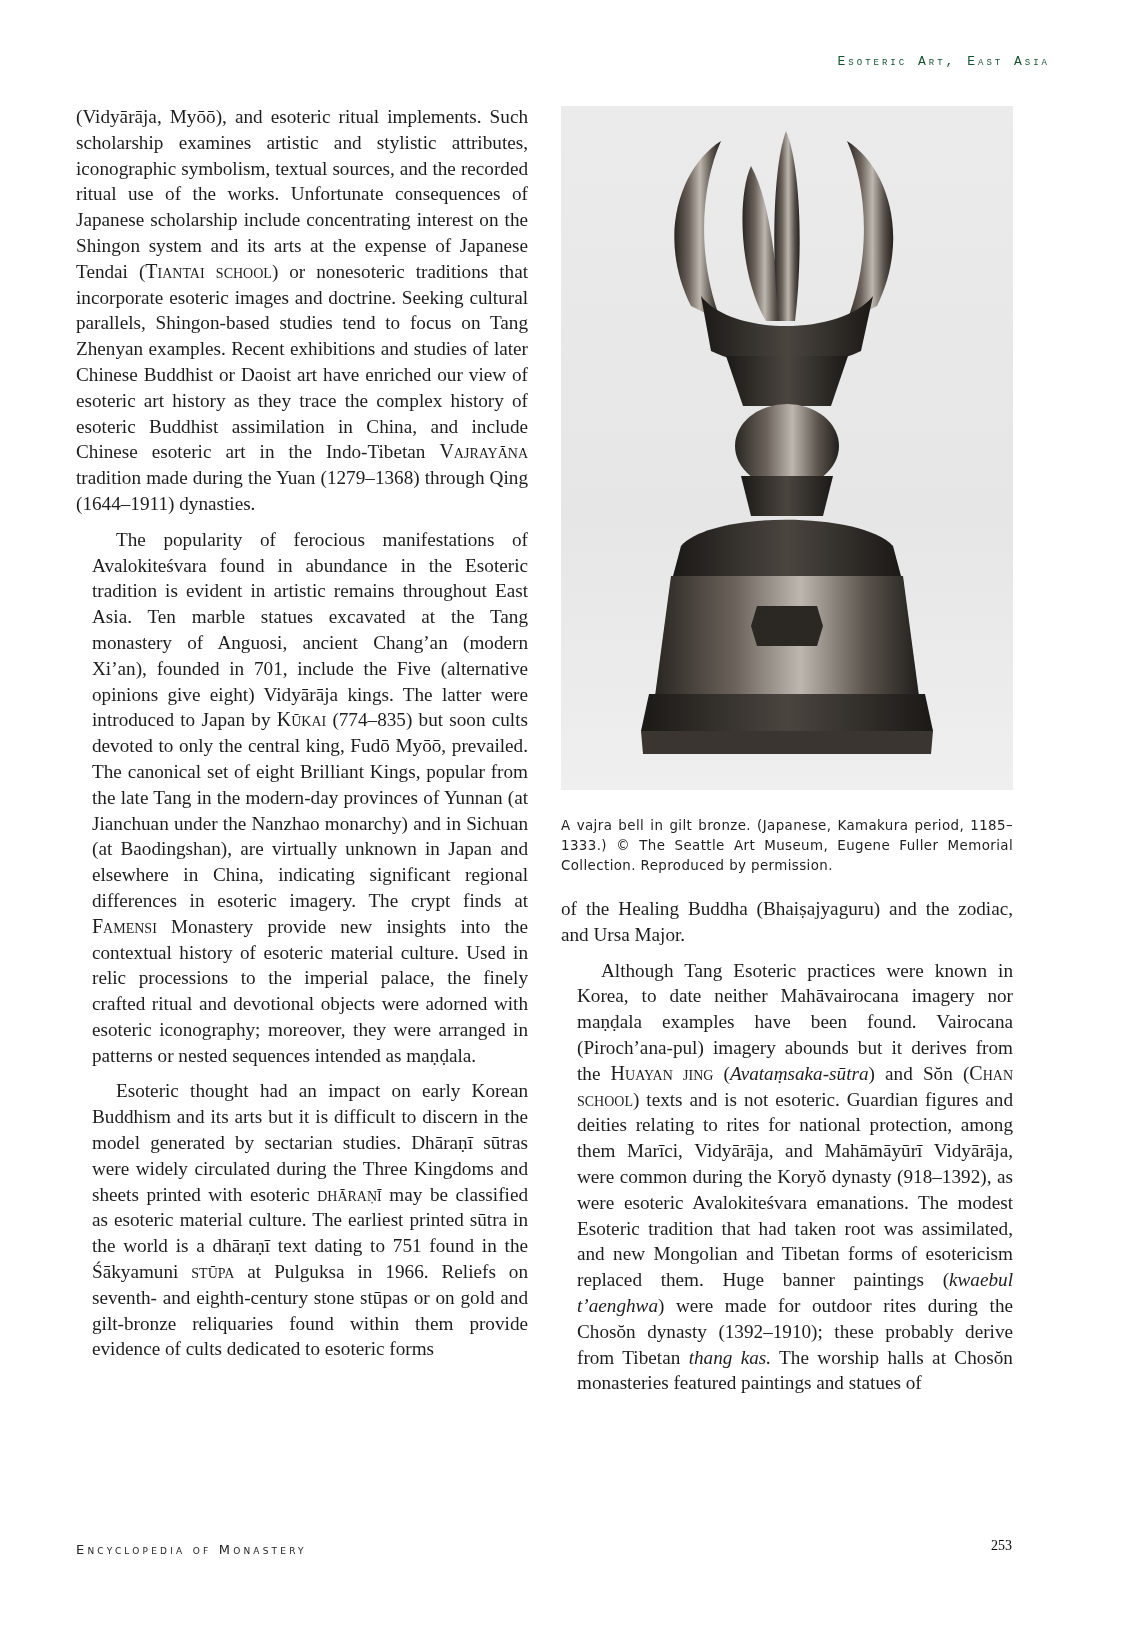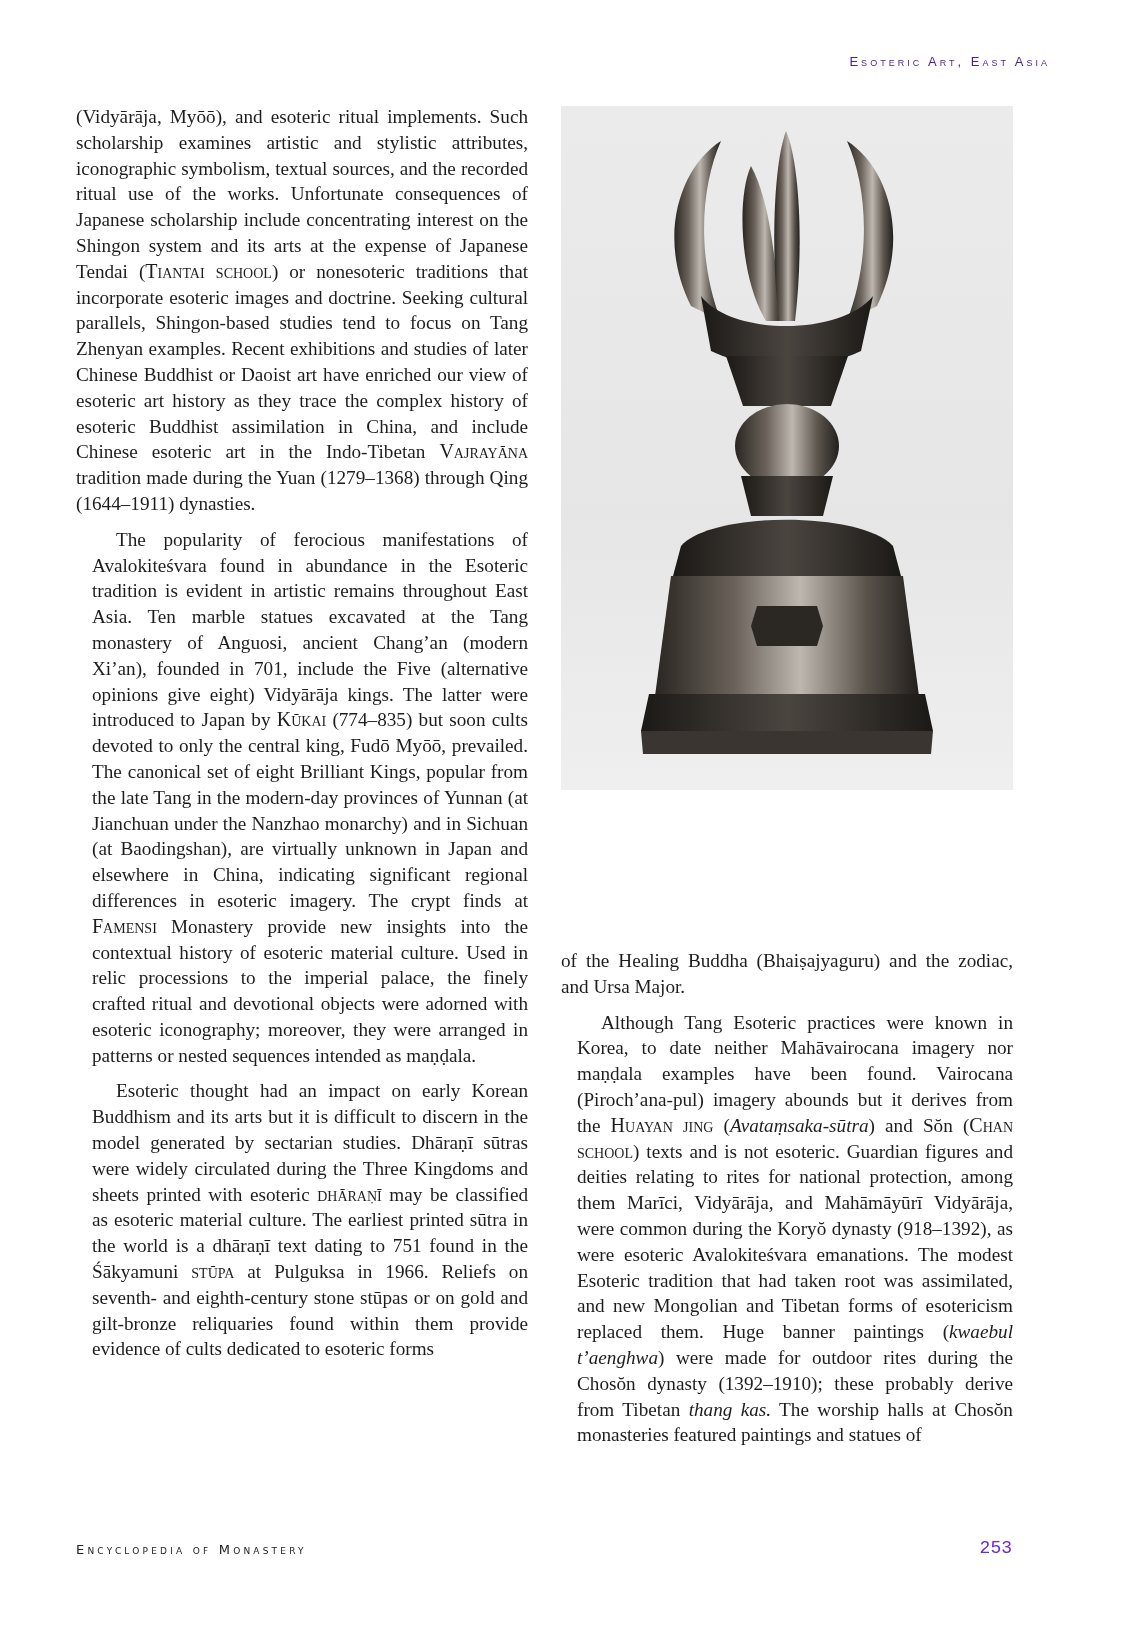--- a/index.html
+++ b/index.html
@@ -1,49 +1,49 @@
 <!DOCTYPE html>
 <html><head>
 <meta charset="utf-8">
 <style>
   html, body { margin: 0; padding: 0; background: #ffffff; }
   body { width: 1142px; height: 1650px; position: relative; overflow: hidden; color: #1d1d1d; }
   .running-head {
     position: absolute; top: 54px; right: 92px;
-    font-family: Liberation Sans, sans-serif; font-size: 13px; letter-spacing: 3px;
-    font-variant: small-caps; color: #4c1d95;
+    font-family: Liberation Mono, monospace; font-size: 13px; letter-spacing: 3px;
+    font-variant: small-caps; color: #14532d;
   }
   .column {
     position: absolute; top: 104px; width: 452px;
     font-family: "Liberation Serif", serif; font-size: 19.2px; line-height: 25.8px;
     text-align: justify; hyphens: auto;
   }
   .col-left { left: 76px; }
-  .col-right { left: 561px; top: 948px; }
+  .col-right { left: 561px; top: 896px; }
   .column p { margin: 0 0 10px 0; }
   .column p.indent { text-indent: 24px; margin-left: 16px; }
   .column p.cont { text-indent: 0; }
   .sc { font-variant: small-caps; font-size: 20px; }
   .figure { position: absolute; left: 561px; top: 106px; width: 452px; }
   .photo {
     width: 452px; height: 684px; background: linear-gradient(180deg,#ebebeb 0%,#e6e6e6 60%,#efefef 100%);
     position: relative; overflow: hidden;
   }
   .caption {
     margin-top: 26px; font-family: "DejaVu Sans", sans-serif; font-size: 13.4px;
     line-height: 20px; color: #222; text-align: justify; letter-spacing: 0.4px;
   }
   .footer-left {
     position: absolute; top: 1542px; left: 76px;
     font-family: "DejaVu Sans", sans-serif; font-size: 13px; letter-spacing: 3.2px;
     font-variant: small-caps; color: #222;
   }
   .footer-right {
     position: absolute; top: 1538px; right: 130px;
-    font-family: Liberation Mono, monospace; font-size: 18px; color: #6d28d9;
+    font-family: Liberation Serif, serif; font-size: 14px; color: #000000;
   }
 </style>
 </head>
 <body>
 
 <div class="running-head">Esoteric Art, East Asia</div>
 
 <div class="column col-left">
   <p class="cont">(Vidyārāja, Myōō), and esoteric ritual implements. Such scholarship examines artistic and stylistic attributes, iconographic symbolism, textual sources, and the recorded ritual use of the works. Unfortunate consequences of Japanese scholarship include concentrating interest on the Shingon system and its arts at the expense of Japanese Tendai (<span class="sc">Tiantai school</span>) or nonesoteric traditions that incorporate esoteric images and doctrine. Seeking cultural parallels, Shingon-based studies tend to focus on Tang Zhenyan examples. Recent exhibitions and studies of later Chinese Buddhist or Daoist art have enriched our view of esoteric art history as they trace the complex history of esoteric Buddhist assimilation in China, and include Chinese esoteric art in the Indo-Tibetan <span class="sc">Vajrayāna</span> tradition made during the Yuan (1279–1368) through Qing (1644–1911) dynasties.</p>
   <p class="indent">The popularity of ferocious manifestations of Avalokiteśvara found in abundance in the Esoteric tradition is evident in artistic remains throughout East Asia. Ten marble statues excavated at the Tang monastery of Anguosi, ancient Chang’an (modern Xi’an), founded in 701, include the Five (alternative opinions give eight) Vidyārāja kings. The latter were introduced to Japan by <span class="sc">Kūkai</span> (774–835) but soon cults devoted to only the central king, Fudō Myōō, prevailed. The canonical set of eight Brilliant Kings, popular from the late Tang in the modern-day provinces of Yunnan (at Jianchuan under the Nanzhao monarchy) and in Sichuan (at Baodingshan), are virtually unknown in Japan and elsewhere in China, indicating significant regional differences in esoteric imagery. The crypt finds at <span class="sc">Famensi</span> Monastery provide new insights into the contextual history of esoteric material culture. Used in relic processions to the imperial palace, the finely crafted ritual and devotional objects were adorned with esoteric iconography; moreover, they were arranged in patterns or nested sequences intended as maṇḍala.</p>
@@ -80,20 +80,21 @@
 
       <path d="M120 440 C150 405 300 405 332 440 L340 470 L112 470Z" fill="url(#dark)"></path>
 
       <path d="M110 470 L342 470 L358 590 L94 590Z" fill="url(#metal)"></path>
       <path d="M196 500 L256 500 L262 520 L256 540 L196 540 L190 520Z" fill="#2b2723"></path>
 
       <path d="M88 588 L364 588 L372 625 L80 625Z" fill="url(#dark)"></path>
       <path d="M80 625 L372 625 L370 648 L82 648Z" fill="#3a3530"></path>
     </svg>
   </div>
+  <div class="caption">A vajra bell in gilt bronze. (Japanese, Kamakura period, 1185–1333.) © The Seattle Art Museum, Eugene Fuller Memorial Collection. Reproduced by permission.</div>
 </div>
 
 <div class="column col-right">
   <p class="cont">of the Healing Buddha (Bhaiṣajyaguru) and the zodiac, and Ursa Major.</p>
   <p class="indent">Although Tang Esoteric practices were known in Korea, to date neither Mahāvairocana imagery nor maṇḍala examples have been found. Vairocana (Piroch’ana-pul) imagery abounds but it derives from the <span class="sc">Huayan jing</span> (<em>Avataṃsaka-sūtra</em>) and Sŏn (<span class="sc">Chan school</span>) texts and is not esoteric. Guardian figures and deities relating to rites for national protection, among them Marīci, Vidyārāja, and Mahāmāyūrī Vidyārāja, were common during the Koryŏ dynasty (918–1392), as were esoteric Avalokiteśvara emanations. The modest Esoteric tradition that had taken root was assimilated, and new Mongolian and Tibetan forms of esotericism replaced them. Huge banner paintings (<em>kwaebul t’aenghwa</em>) were made for outdoor rites during the Chosŏn dynasty (1392–1910); these probably derive from Tibetan <em>thang kas.</em> The worship halls at Chosŏn monasteries featured paintings and statues of</p>
 </div>
 
 <div class="footer-left">Encyclopedia of Monastery</div>
 <div class="footer-right">253</div>
 

